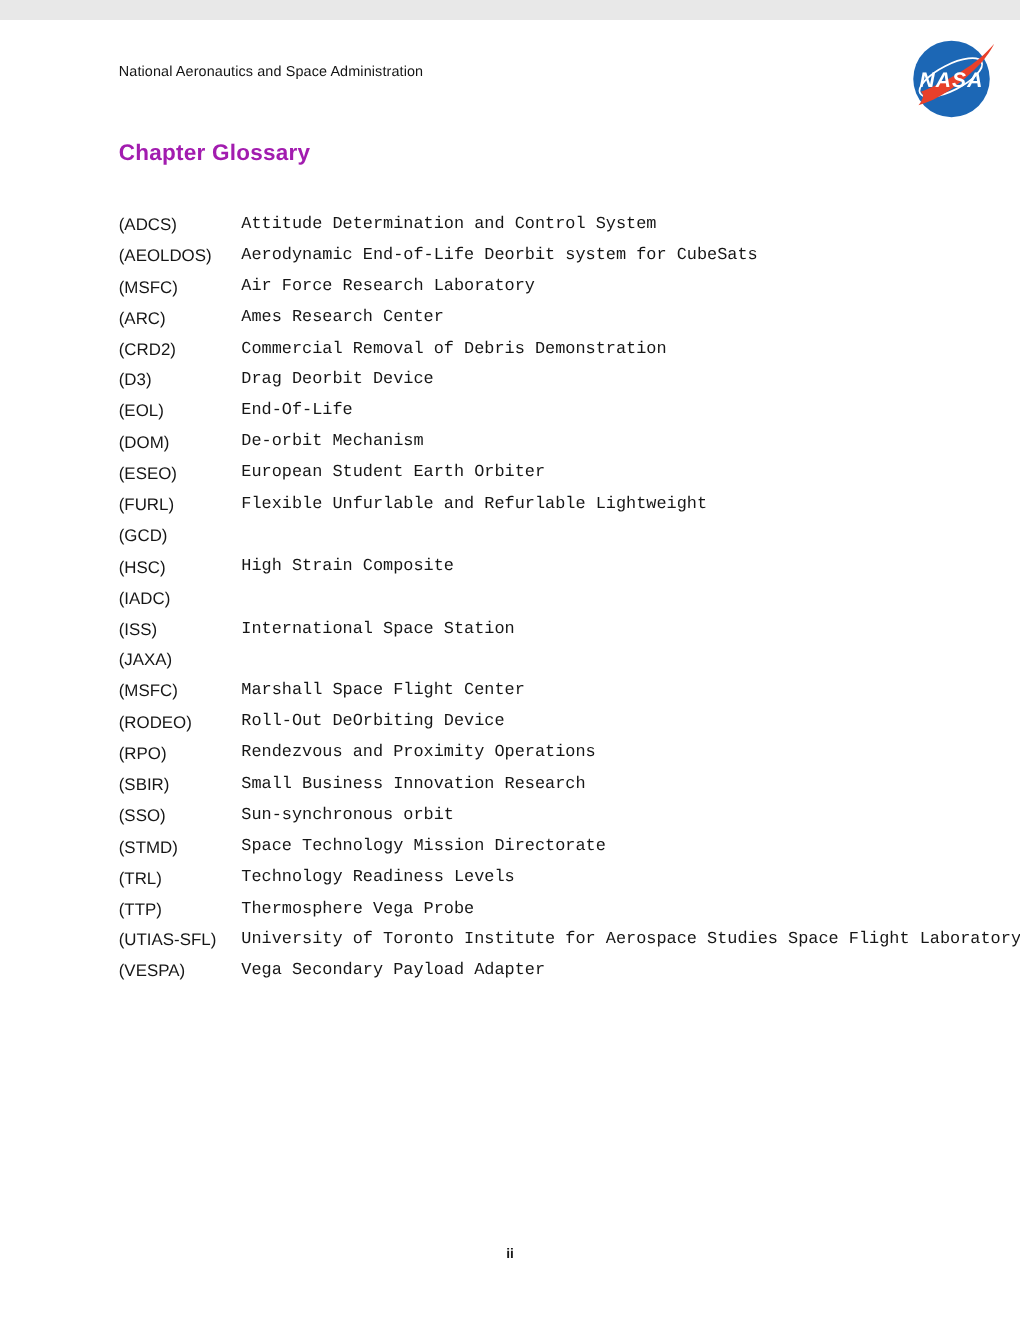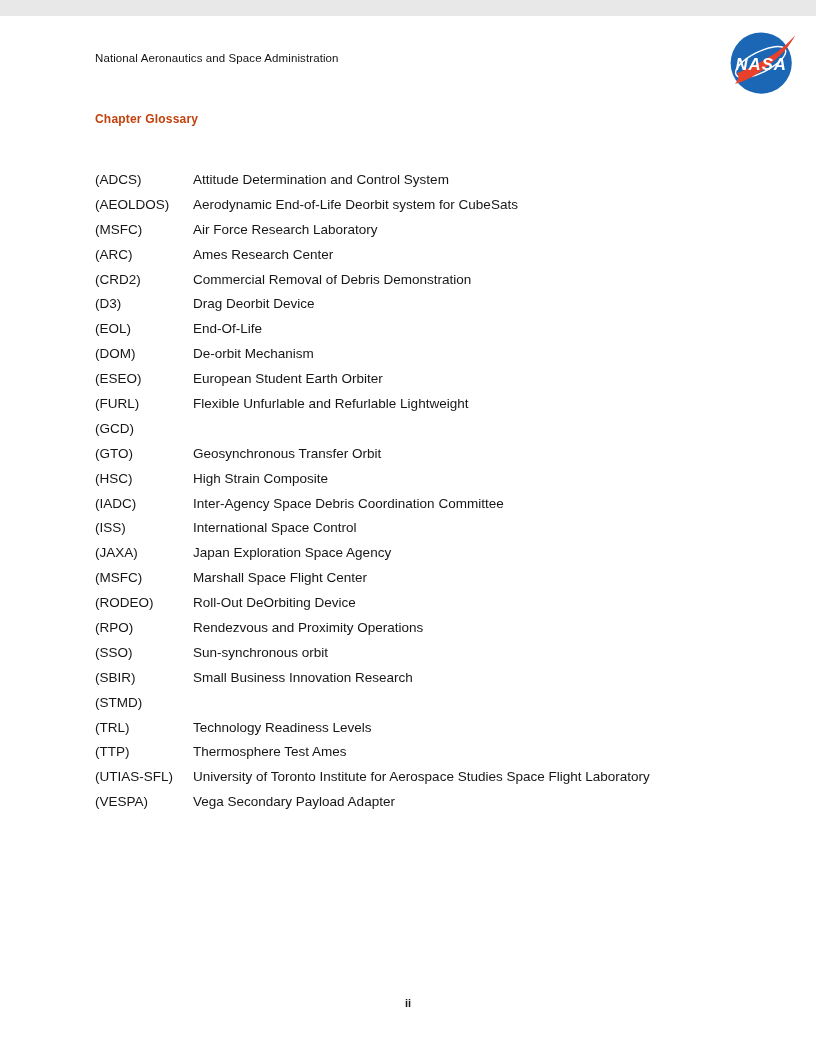--- a/index.html
+++ b/index.html
@@ -33,23 +33,23 @@
     position: absolute;
     top: 14px;
     right: 17px;
     width: 72px;
     height: 65px;
   }
   .page-title {
     position: absolute;
     top: 96px;
     left: 95px;
-    font-size: 12px;
+    font-size: 18px;
     font-weight: bold;
-    color: #c2410c;
+    color: #a21caf;
     letter-spacing: 0.2px;
   }
   .glossary {
     position: absolute;
     top: 151px;
     left: 95px;
     right: 40px;
   }
   .glossary-row {
     display: flex;
@@ -58,20 +58,21 @@
     font-size: 13.5px;
     color: #161616;
   }
   .glossary-acronym {
     flex: 0 0 98px;
     white-space: nowrap;
   }
   .glossary-definition {
     flex: 1 1 auto;
     white-space: nowrap;
+    font-family: Liberation Mono, monospace;
   }
   .page-footer {
     position: absolute;
     bottom: 63px;
     left: 0;
     width: 100%;
     text-align: center;
     font-size: 11px;
     font-weight: bold;
     color: #1a1a1a;
@@ -154,82 +155,77 @@
 
     <div class="glossary-row">
       <span class="glossary-acronym">(FURL)</span>
       <span class="glossary-definition">Flexible Unfurlable and Refurlable Lightweight</span>
     </div>
 
     <div class="glossary-row">
       <span class="glossary-acronym">(GCD)</span>
     </div>
 
-    <div class="glossary-row">
-      <span class="glossary-acronym">(GTO)</span>
-      <span class="glossary-definition">Geosynchronous Transfer Orbit</span>
-    </div>
 
     <div class="glossary-row">
       <span class="glossary-acronym">(HSC)</span>
       <span class="glossary-definition">High Strain Composite</span>
     </div>
 
     <div class="glossary-row">
       <span class="glossary-acronym">(IADC)</span>
-      <span class="glossary-definition">Inter-Agency Space Debris Coordination Committee</span>
     </div>
 
     <div class="glossary-row">
       <span class="glossary-acronym">(ISS)</span>
-      <span class="glossary-definition">International Space Control</span>
+      <span class="glossary-definition">International Space Station</span>
     </div>
 
     <div class="glossary-row">
       <span class="glossary-acronym">(JAXA)</span>
-      <span class="glossary-definition">Japan Exploration Space Agency</span>
     </div>
 
     <div class="glossary-row">
       <span class="glossary-acronym">(MSFC)</span>
       <span class="glossary-definition">Marshall Space Flight Center</span>
     </div>
 
     <div class="glossary-row">
       <span class="glossary-acronym">(RODEO)</span>
       <span class="glossary-definition">Roll-Out DeOrbiting Device</span>
     </div>
 
     <div class="glossary-row">
       <span class="glossary-acronym">(RPO)</span>
       <span class="glossary-definition">Rendezvous and Proximity Operations</span>
     </div>
 
     <div class="glossary-row">
+      <span class="glossary-acronym">(SBIR)</span>
+      <span class="glossary-definition">Small Business Innovation Research</span>
+    </div>
+
+    <div class="glossary-row">
       <span class="glossary-acronym">(SSO)</span>
       <span class="glossary-definition">Sun-synchronous orbit</span>
     </div>
 
     <div class="glossary-row">
-      <span class="glossary-acronym">(SBIR)</span>
-      <span class="glossary-definition">Small Business Innovation Research</span>
-    </div>
-
-    <div class="glossary-row">
       <span class="glossary-acronym">(STMD)</span>
+      <span class="glossary-definition">Space Technology Mission Directorate</span>
     </div>
 
     <div class="glossary-row">
       <span class="glossary-acronym">(TRL)</span>
       <span class="glossary-definition">Technology Readiness Levels</span>
     </div>
 
     <div class="glossary-row">
       <span class="glossary-acronym">(TTP)</span>
-      <span class="glossary-definition">Thermosphere Test Ames</span>
+      <span class="glossary-definition">Thermosphere Vega Probe</span>
     </div>
 
     <div class="glossary-row">
       <span class="glossary-acronym">(UTIAS-SFL)</span>
       <span class="glossary-definition">University of Toronto Institute for Aerospace Studies Space Flight Laboratory</span>
     </div>
 
     <div class="glossary-row">
       <span class="glossary-acronym">(VESPA)</span>
       <span class="glossary-definition">Vega Secondary Payload Adapter</span>

